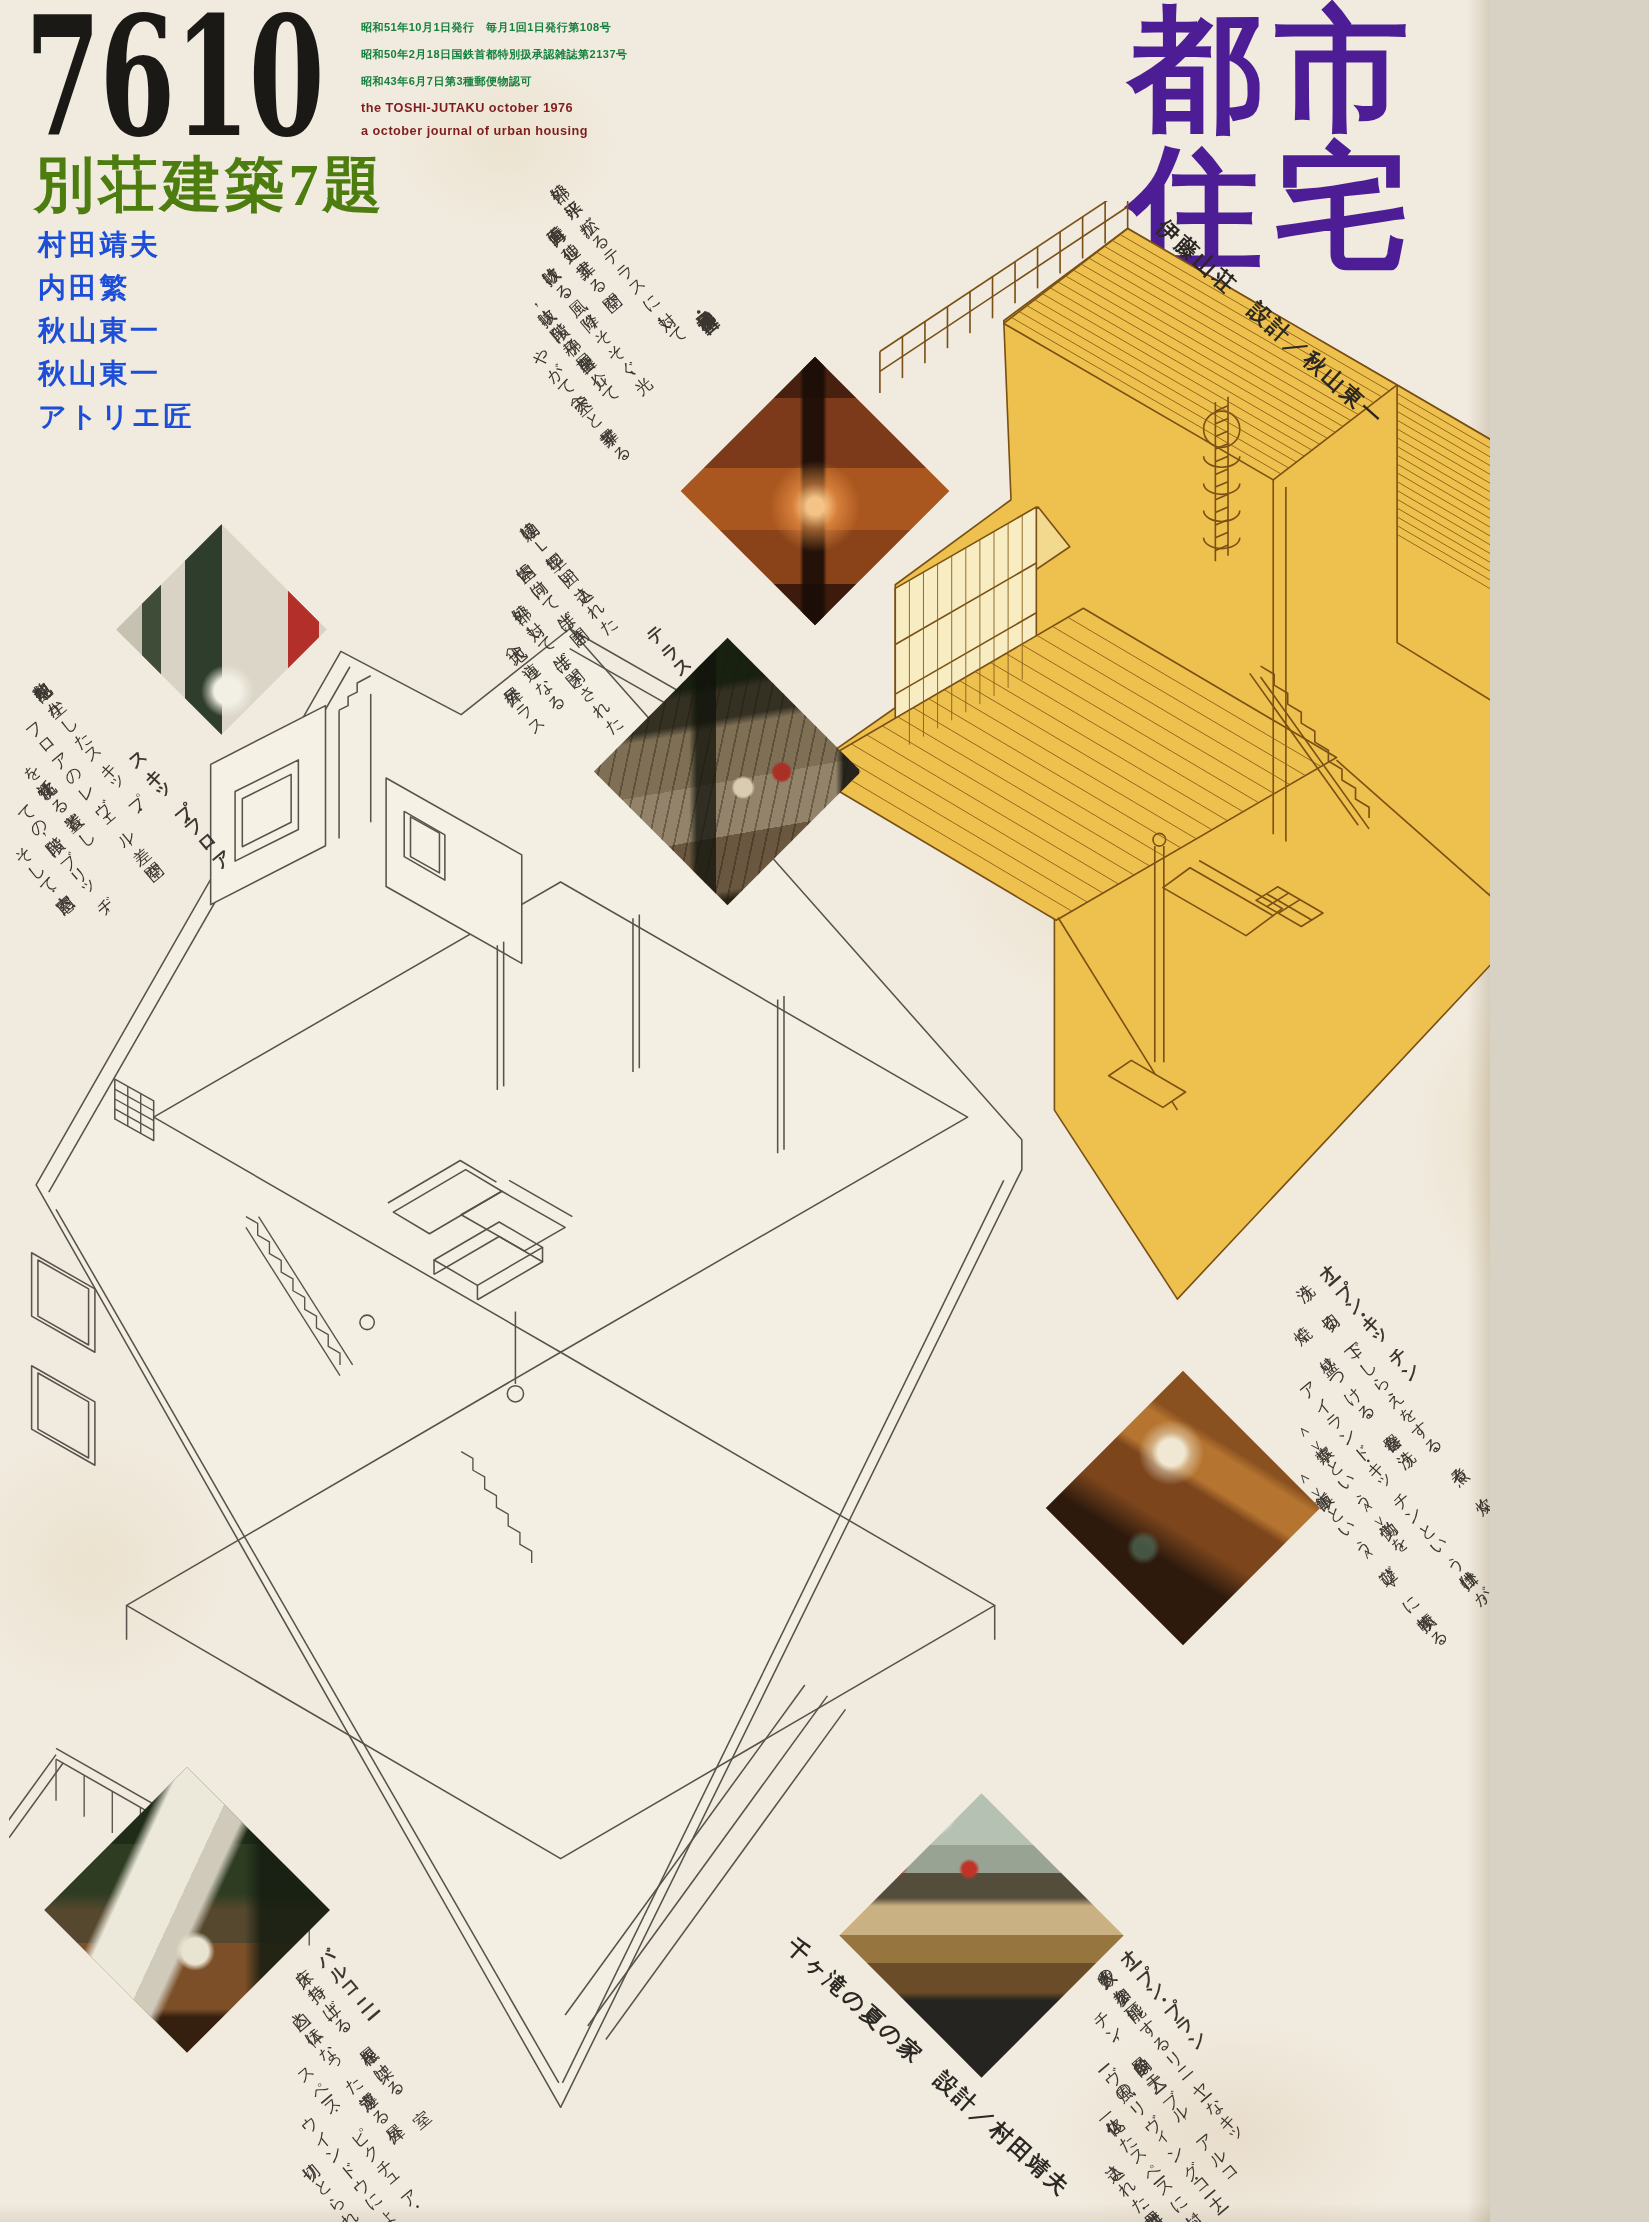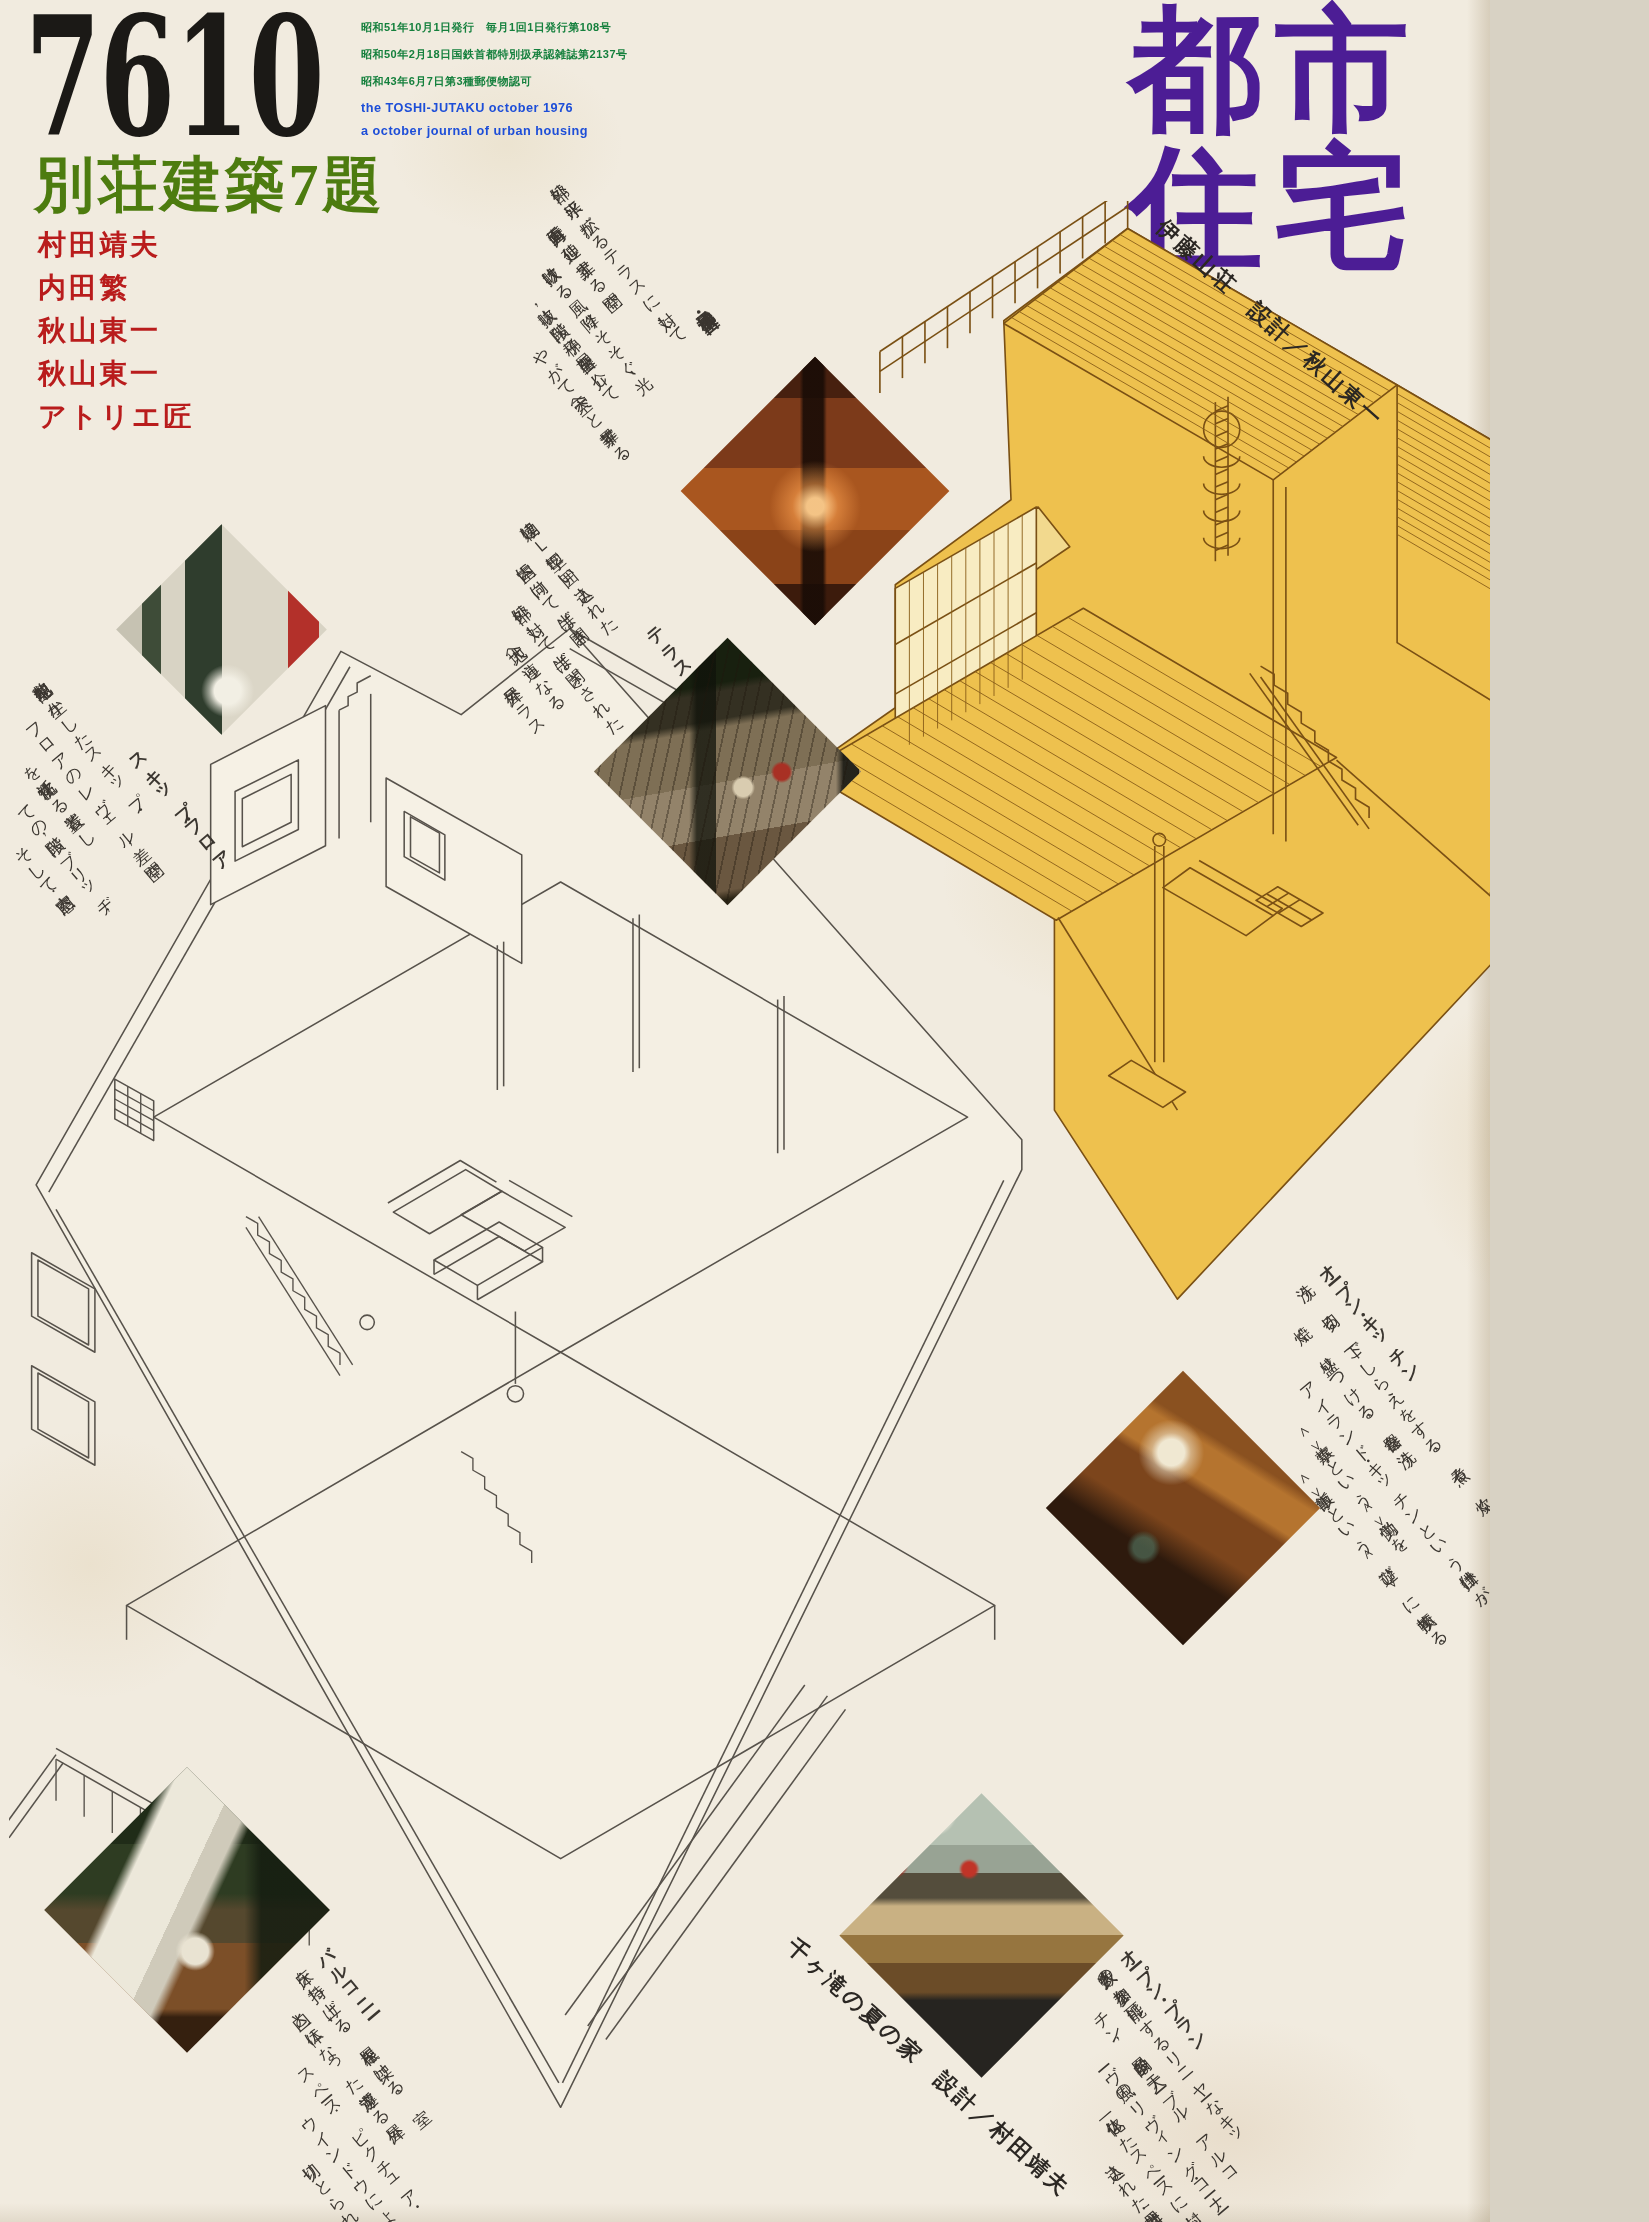--- a/index.html
+++ b/index.html
@@ -16,24 +16,24 @@
       background:linear-gradient(90deg,rgba(0,0,0,0),rgba(110,85,40,.20));}
   #bottom-shade{position:absolute;left:0;right:0;bottom:0;height:20px;
       background:linear-gradient(0deg,rgba(110,85,40,.12),rgba(0,0,0,0));}
   
   #issue{position:absolute;left:25px;top:-20px;font-family:"DejaVu Serif","Liberation Serif",serif;
          font-weight:700;font-size:165px;letter-spacing:-1.8px;color:#1b1916;
          transform:scaleX(.66);transform-origin:0 0;white-space:nowrap;}
   #feature{position:absolute;left:34px;top:145px;font-family:"Liberation Serif",serif;
          font-weight:700;font-size:60px;letter-spacing:3.6px;color:#4d7c0f;white-space:nowrap;}
   #authors{position:absolute;left:38px;top:226px;}
-  #authors div{font-size:28px;font-weight:700;letter-spacing:2.7px;color:#b91c1c;height:43px;}
+  #authors div{font-size:28px;font-weight:700;letter-spacing:2.7px;color:#1d4ed8;height:43px;}
   #pubinfo{position:absolute;left:361px;top:20px;}
   #pubinfo .jp{font-size:11px;font-weight:700;letter-spacing:0.5px;color:#15803d;height:27px;}
-  #pubinfo .en{font-size:12.7px;font-weight:700;letter-spacing:0.5px;color:#1d4ed8;height:22.6px;}
+  #pubinfo .en{font-size:12.7px;font-weight:700;letter-spacing:0.5px;color:#7f1d1d;height:22.6px;}
   #masthead{position:absolute;right:81px;top:1.8px;text-align:right;
         font-family:"Liberation Serif","DejaVu Serif",serif;font-weight:700;color:#4c1d95;}
   #masthead div{font-size:134px;line-height:138px;letter-spacing:12.7px;margin-right:-12.7px;white-space:nowrap;}
   
   .vb{position:absolute;width:181px;writing-mode:vertical-rl;text-orientation:mixed;
       transform:rotate(-40deg);transform-origin:100% 0;
       font-family:"Liberation Serif",serif;color:#3b3630;z-index:30;}
   .vb>div{line-height:23.5px;font-size:17px;letter-spacing:0.9px;margin-left:6.3px;white-space:nowrap;}
   .vb .vt{font-family:"Liberation Sans",sans-serif;font-weight:700;font-size:18px;}
   

